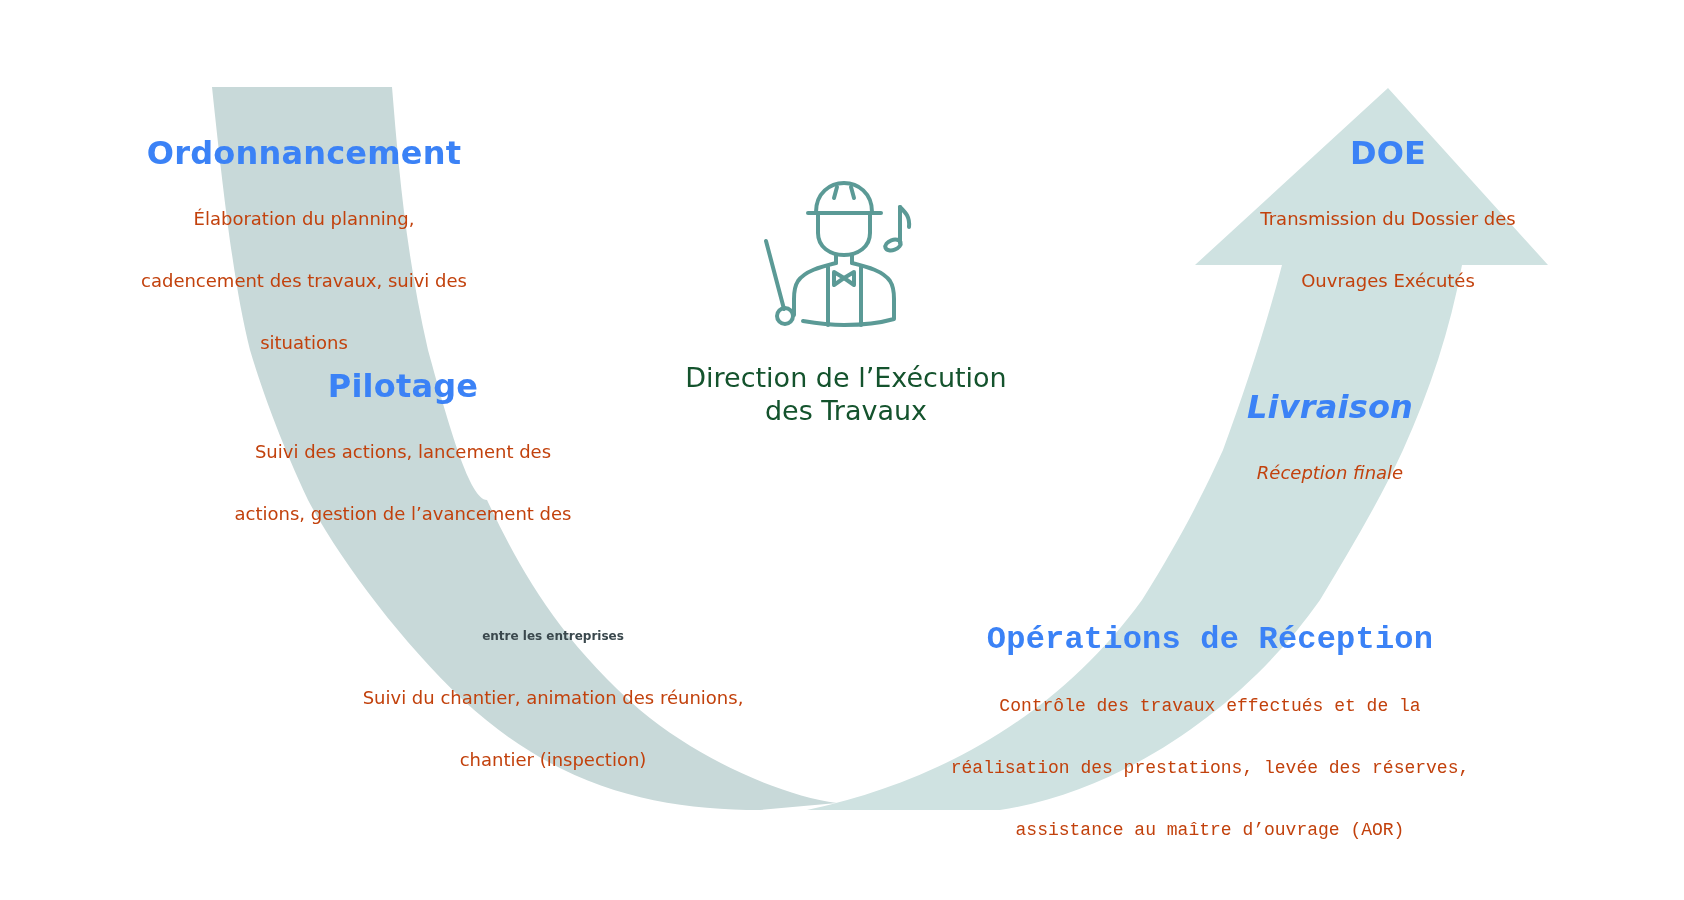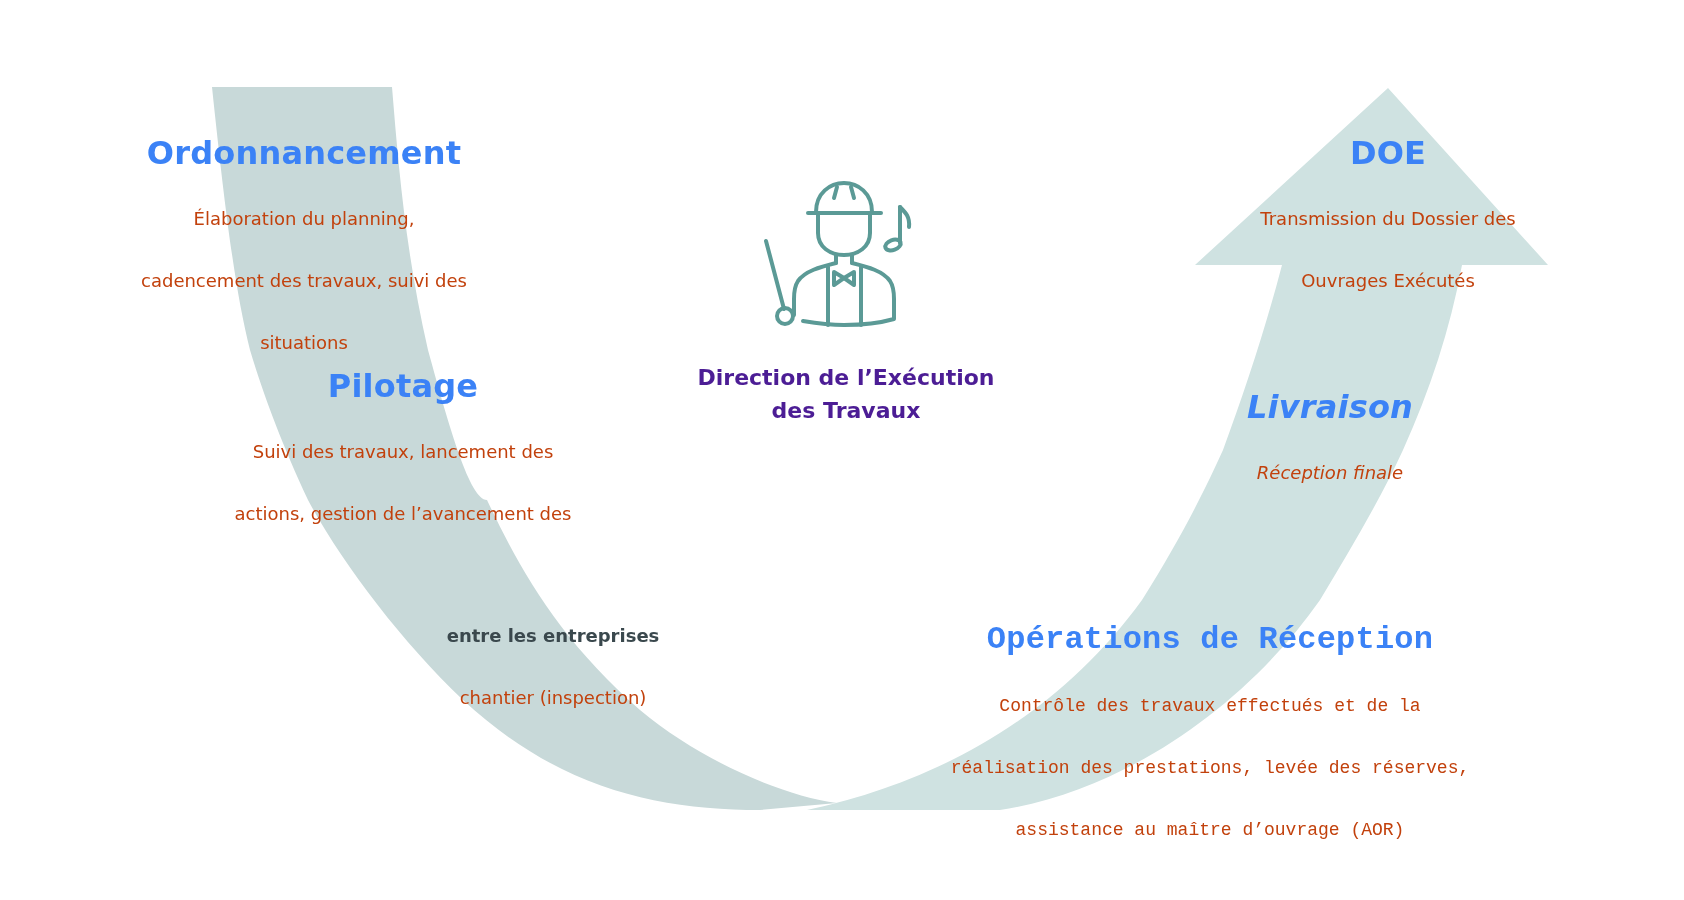--- a/index.html
+++ b/index.html
@@ -28,34 +28,34 @@
   }
   .title {
     font-weight: bold;
     font-size: 32px;
     color: #3b82f6;
     line-height: 32px;
     letter-spacing: 0.2px;
   }
   .sub {
     font-weight: bold;
-    font-size: 18px;
+    font-size: 12px;
     color: #3a484d;
     line-height: 24px;
   }
   .desc {
     font-size: 18px;
     color: #c2410c;
     line-height: 24px;
     margin-top: 38px;
   }
   .center-title {
-    font-weight: bold;
-    font-size: 22px;
-    color: #4c1d95;
+    font-weight: normal;
+    font-size: 27px;
+    color: #14532d;
     line-height: 33px;
   }
   .icon-wrap {
     position: absolute;
     left: 760px;
     top: 175px;
     width: 170px;
     height: 160px;
   }
 </style>
@@ -91,26 +91,27 @@
 
 <div class="block" style="left:304px; top:137px;">
   <div class="title">Ordonnancement</div>
   <div class="desc">Élaboration du planning,</div>
   <div class="desc">cadencement des travaux, suivi des</div>
   <div class="desc">situations</div>
 </div>
 
 <div class="block" style="left:403px; top:370px;">
   <div class="title">Pilotage</div>
-  <div class="desc">Suivi des travaux, lancement des</div>
+  <div class="desc">Suivi des actions, lancement des</div>
   <div class="desc">actions, gestion de l’avancement des</div>
 </div>
 
 <div class="block" style="left:553px; top:624px;">
   <div class="sub">entre les entreprises</div>
+  <div class="desc">Suivi du chantier, animation des réunions,</div>
   <div class="desc">chantier (inspection)</div>
 </div>
 
 <div class="icon-wrap">
   <svg width="170" height="160" viewBox="0 0 170 160" xmlns="http://www.w3.org/2000/svg" fill="none" stroke="#5b9a96" stroke-width="4" stroke-linecap="round" stroke-linejoin="round">
 
     <path d="M56,37 C56,18 70,8 84,8 C98,8 112,18 112,37"></path>
 
     <path d="M77,12 L74,23"></path>
     <path d="M91,12 L94,23"></path>

